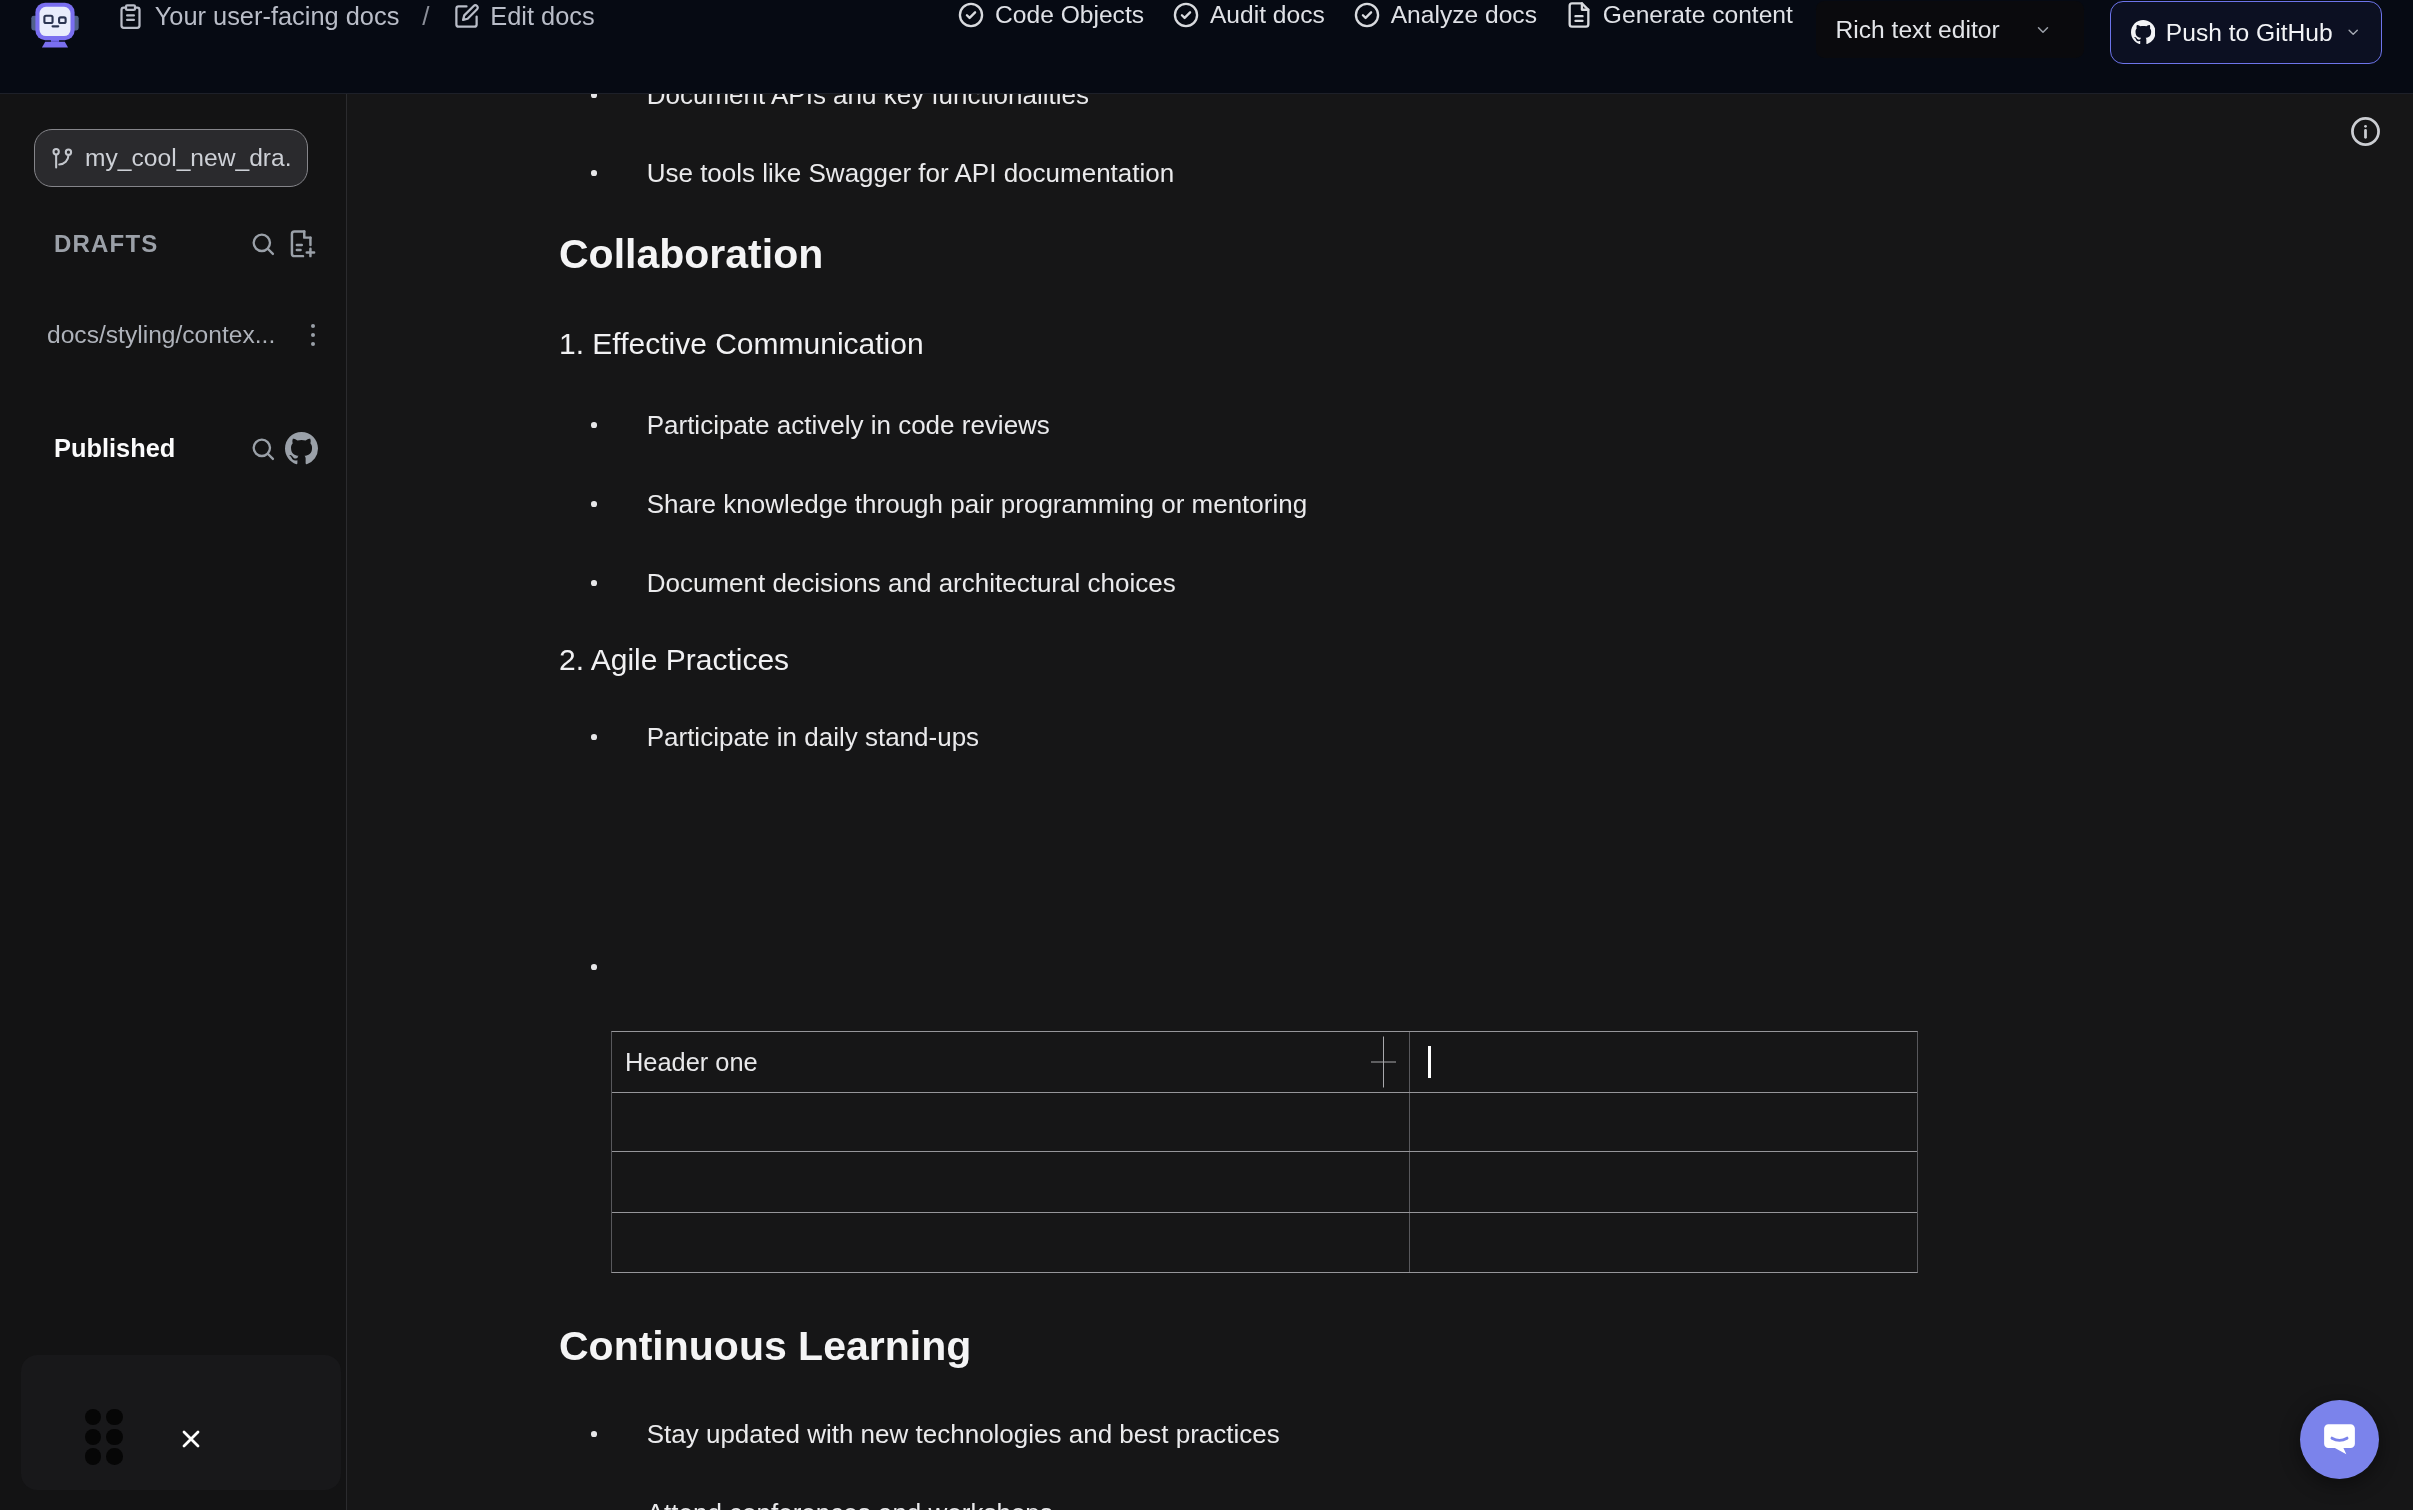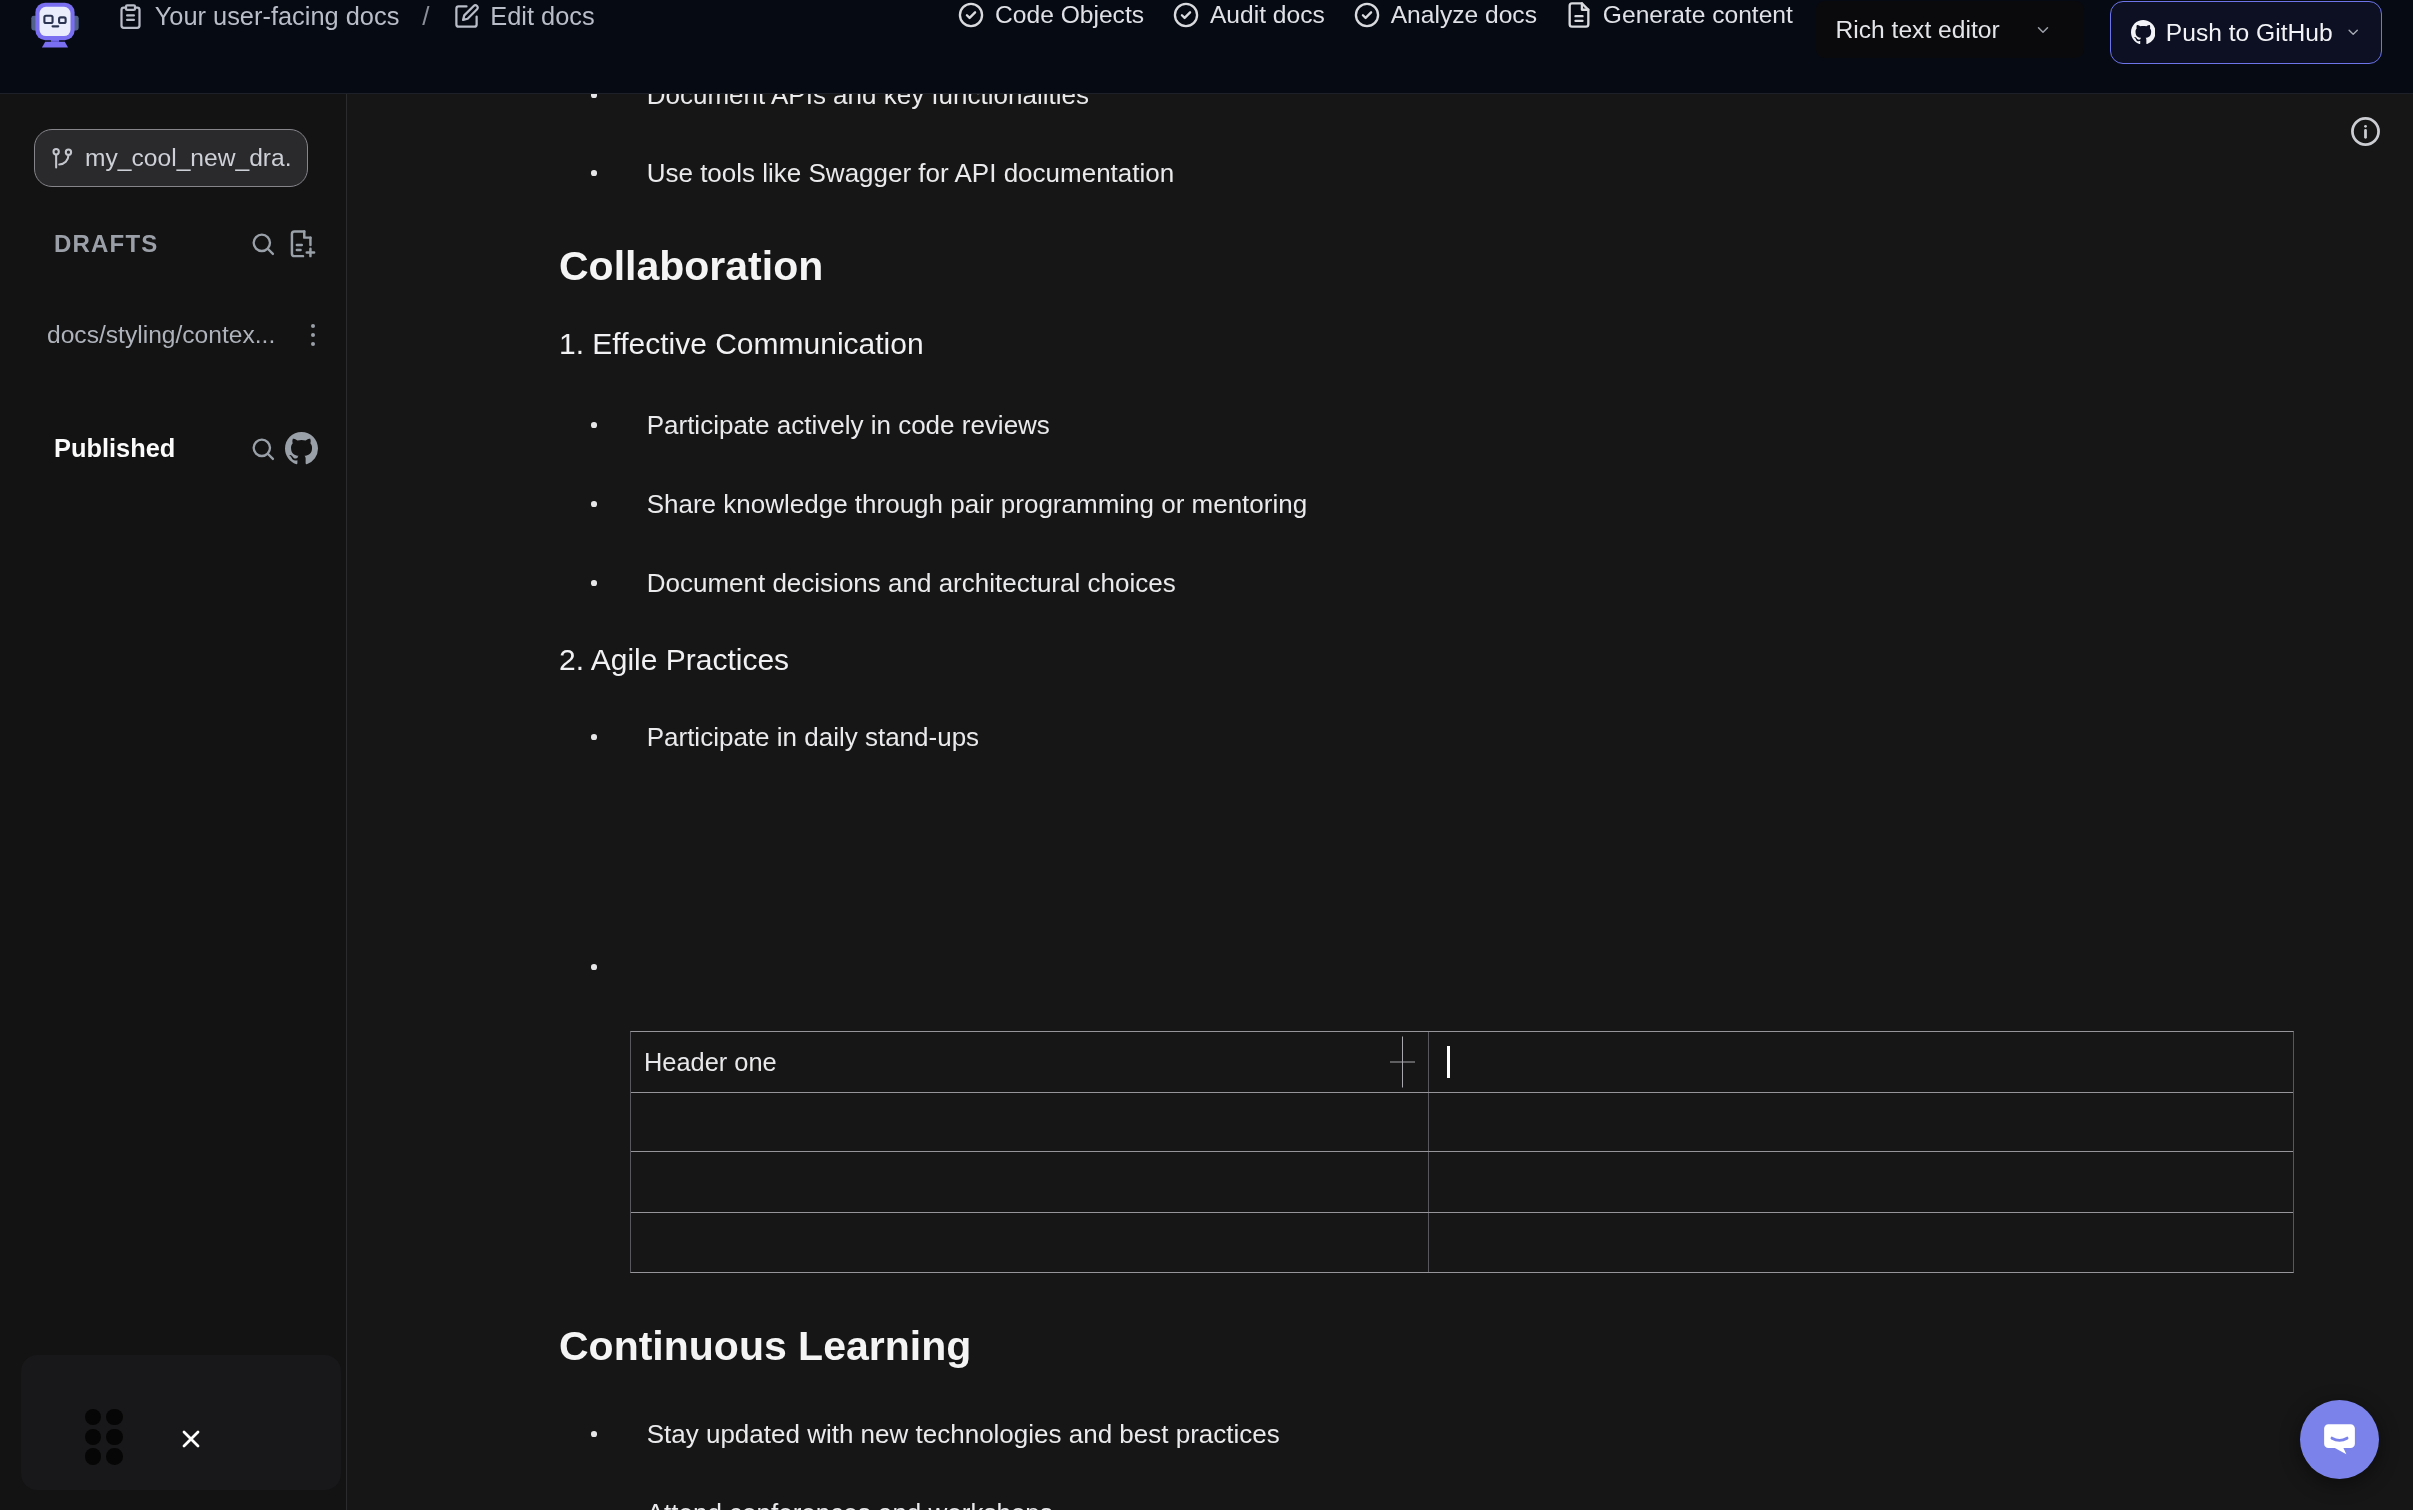--- a/index.html
+++ b/index.html
@@ -74,22 +74,22 @@
   .main{position:absolute;left:349px;top:94px;right:0;bottom:0;background:var(--content-bg);overflow:hidden;z-index:10;}
   .doc{position:absolute;inset:0;}
   .blk{position:absolute;color:var(--text-body);}
   .h1{left:210px;font-size:41px;line-height:48px;font-weight:700;color:var(--text-bright);}
   .h3{left:210px;font-size:30px;line-height:38px;font-weight:500;color:#f1f1f3;}
   .bullet{left:242px;display:flex;align-items:center;height:36px;gap:36px;}
   .bullet .dot{width:5.7px;height:5.7px;border-radius:50%;background:#e6e6e8;margin-right:14px;flex:none;}
   .bullet .txt{font-size:26px;line-height:36px;color:var(--text-body);white-space:nowrap;}
 
   
-  .tbl{position:absolute;left:262px;top:937px;width:1664px;border-top:1.6px solid var(--tline-h);
-    border-bottom:1.6px solid var(--tline-h);border-left:0.8px solid var(--tline-v);border-right:0.8px solid var(--tline-v);margin-left:19px;}
+  .tbl{position:absolute;left:262px;top:937px;width:1307px;border-top:1.6px solid var(--tline-h);
+    border-bottom:1.6px solid var(--tline-h);border-left:0.8px solid var(--tline-v);border-right:0.8px solid var(--tline-v);}
   .trow{display:grid;grid-template-columns:798px 800px;}
   .trow + .trow{border-top:1.6px solid var(--tline-h);}
   .tcell{position:relative;border-right:0.8px solid var(--tline-v);cursor:text;}
   .tcell:last-child{border-right:none;}
   .trow.hdr .tcell{height:60px;}
   .trow.r1 .tcell{height:58px;}
   .trow.r2 .tcell{height:60px;}
   .trow.r3 .tcell{height:59px;}
   .hdr-txt{position:absolute;left:13px;top:50%;transform:translateY(-50%);font-size:25.4px;color:#e8e8ea;white-space:nowrap;}
   .col-plus{position:absolute;right:11.5px;top:50%;transform:translateY(-50%);width:28px;height:51px;color:#a8a8ac;cursor:pointer;}
@@ -117,21 +117,21 @@
       <div class="blk bullet" style="top:-17px">
         <span class="dot"></span>
         <span class="txt">Document APIs and key functionalities</span>
       </div>
 
       <div class="blk bullet" style="top:61px">
         <span class="dot"></span>
         <span class="txt">Use tools like Swagger for API documentation</span>
       </div>
 
-      <div class="blk h1" style="top:148px">Collaboration</div>
+      <div class="blk h1" style="top:136px">Collaboration</div>
 
       <div class="blk h3" style="top:231px">1. Effective Communication</div>
 
       <div class="blk bullet" style="top:313px">
         <span class="dot"></span>
         <span class="txt">Participate actively in code reviews</span>
       </div>
       <div class="blk bullet" style="top:392px">
         <span class="dot"></span>
         <span class="txt">Share knowledge through pair programming or mentoring</span>

